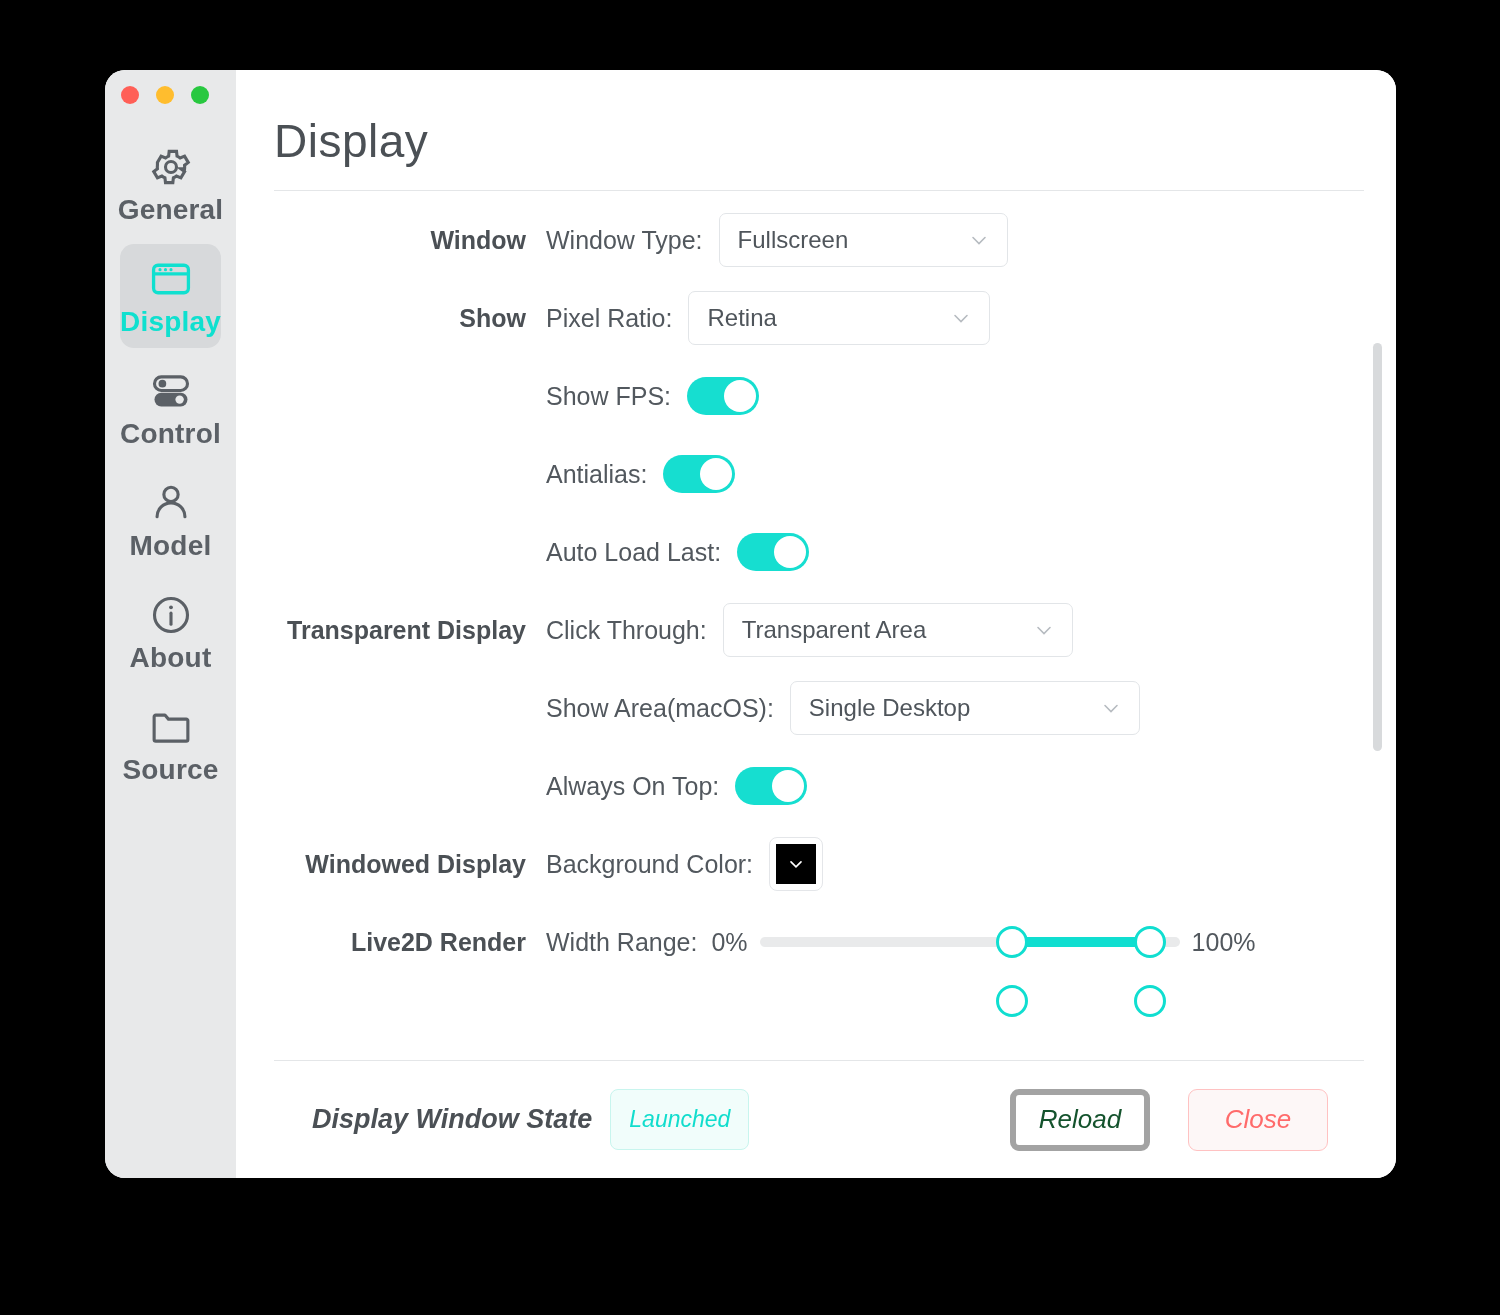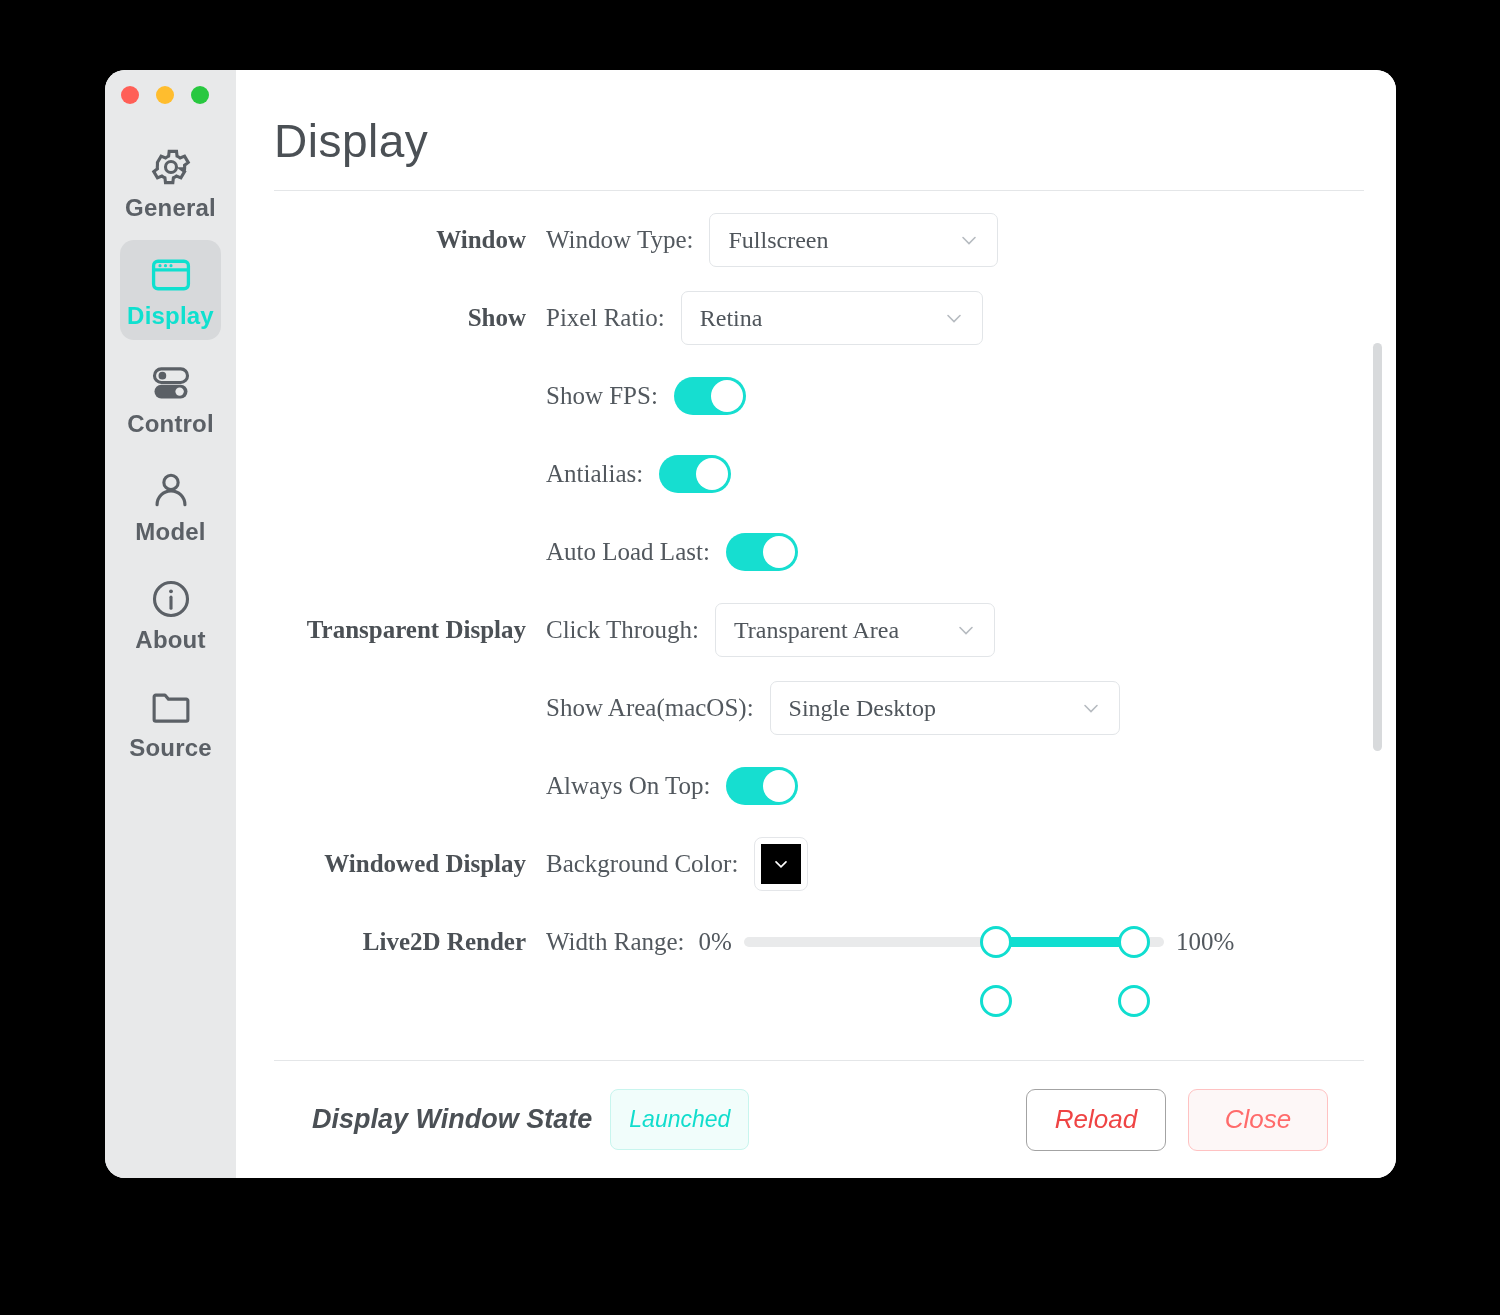--- a/index.html
+++ b/index.html
@@ -49,21 +49,21 @@
     flex-direction: column;
     align-items: center;
     justify-content: center;
     cursor: pointer;
     color: #5b6066;
   }
   .nav-item.active { background: #d7d9db; color: #0fe0cf; }
   .nav-ico { height: 46px; display: flex; align-items: center; justify-content: center; }
   .nav-label {
     margin-top: 4px;
-    font-size: 24px;
+    font-size: 28px;
     font-weight: bold;
     letter-spacing: 0.2px;
   }
 
   
   .main {
     flex: 1 1 auto;
     position: relative;
     background: #ffffff;
     display: flex;
@@ -88,21 +88,20 @@
     overflow: hidden;
     padding-top: 10px;
   }
 
   
   .row {
     display: flex;
     align-items: center;
     height: 78px;
     padding-left: 10px;
-    font-family: Liberation Serif, serif;
   }
   .group-label {
     width: 300px;
     text-align: right;
     font-size: 25px;
     font-weight: bold;
     color: #4b5055;
     padding-right: 20px;
     flex: 0 0 300px;
   }
@@ -245,23 +244,23 @@
     min-width: 140px;
     border-radius: 9px;
     font-size: 26px;
     display: flex;
     align-items: center;
     justify-content: center;
     cursor: pointer;
     background: #ffffff;
   }
   .btn.reload {
-    border: 1px solid #a3a3a3;
-    color: #ef4444;
-    margin-right: 22px;
+    border: 6px solid #a3a3a3;
+    color: #14532d;
+    margin-right: 38px;
   }
   .btn.close {
     border: 1px solid #ffc2c2;
     color: #ff6b6b;
     background: #fdf7f7;
     margin-right: 36px;
   }
 </style>
 </head>
 <body>
@@ -399,21 +398,21 @@
         <div class="group-label"></div>
         <div class="field-label">Auto Load Last:</div>
         <div class="toggle">
             <div class="knob"></div>
           </div>
       </div>
 
       <div class="row">
         <div class="group-label">Transparent Display</div>
         <div class="field-label">Click Through:</div>
-        <div class="select" style="width:280px;">
+        <div class="select" style="width:350px;">
           <span>Transparent Area</span>
           <span class="chev">
             <svg width="24" height="24" viewBox="0 0 24 24" fill="none" stroke="#b6bbc0" stroke-width="1.6" stroke-linecap="round">
                 <path d="M6 9.5l6 6 6-6"></path>
               </svg>
           </span>
         </div>
       </div>
 
       <div class="row">

